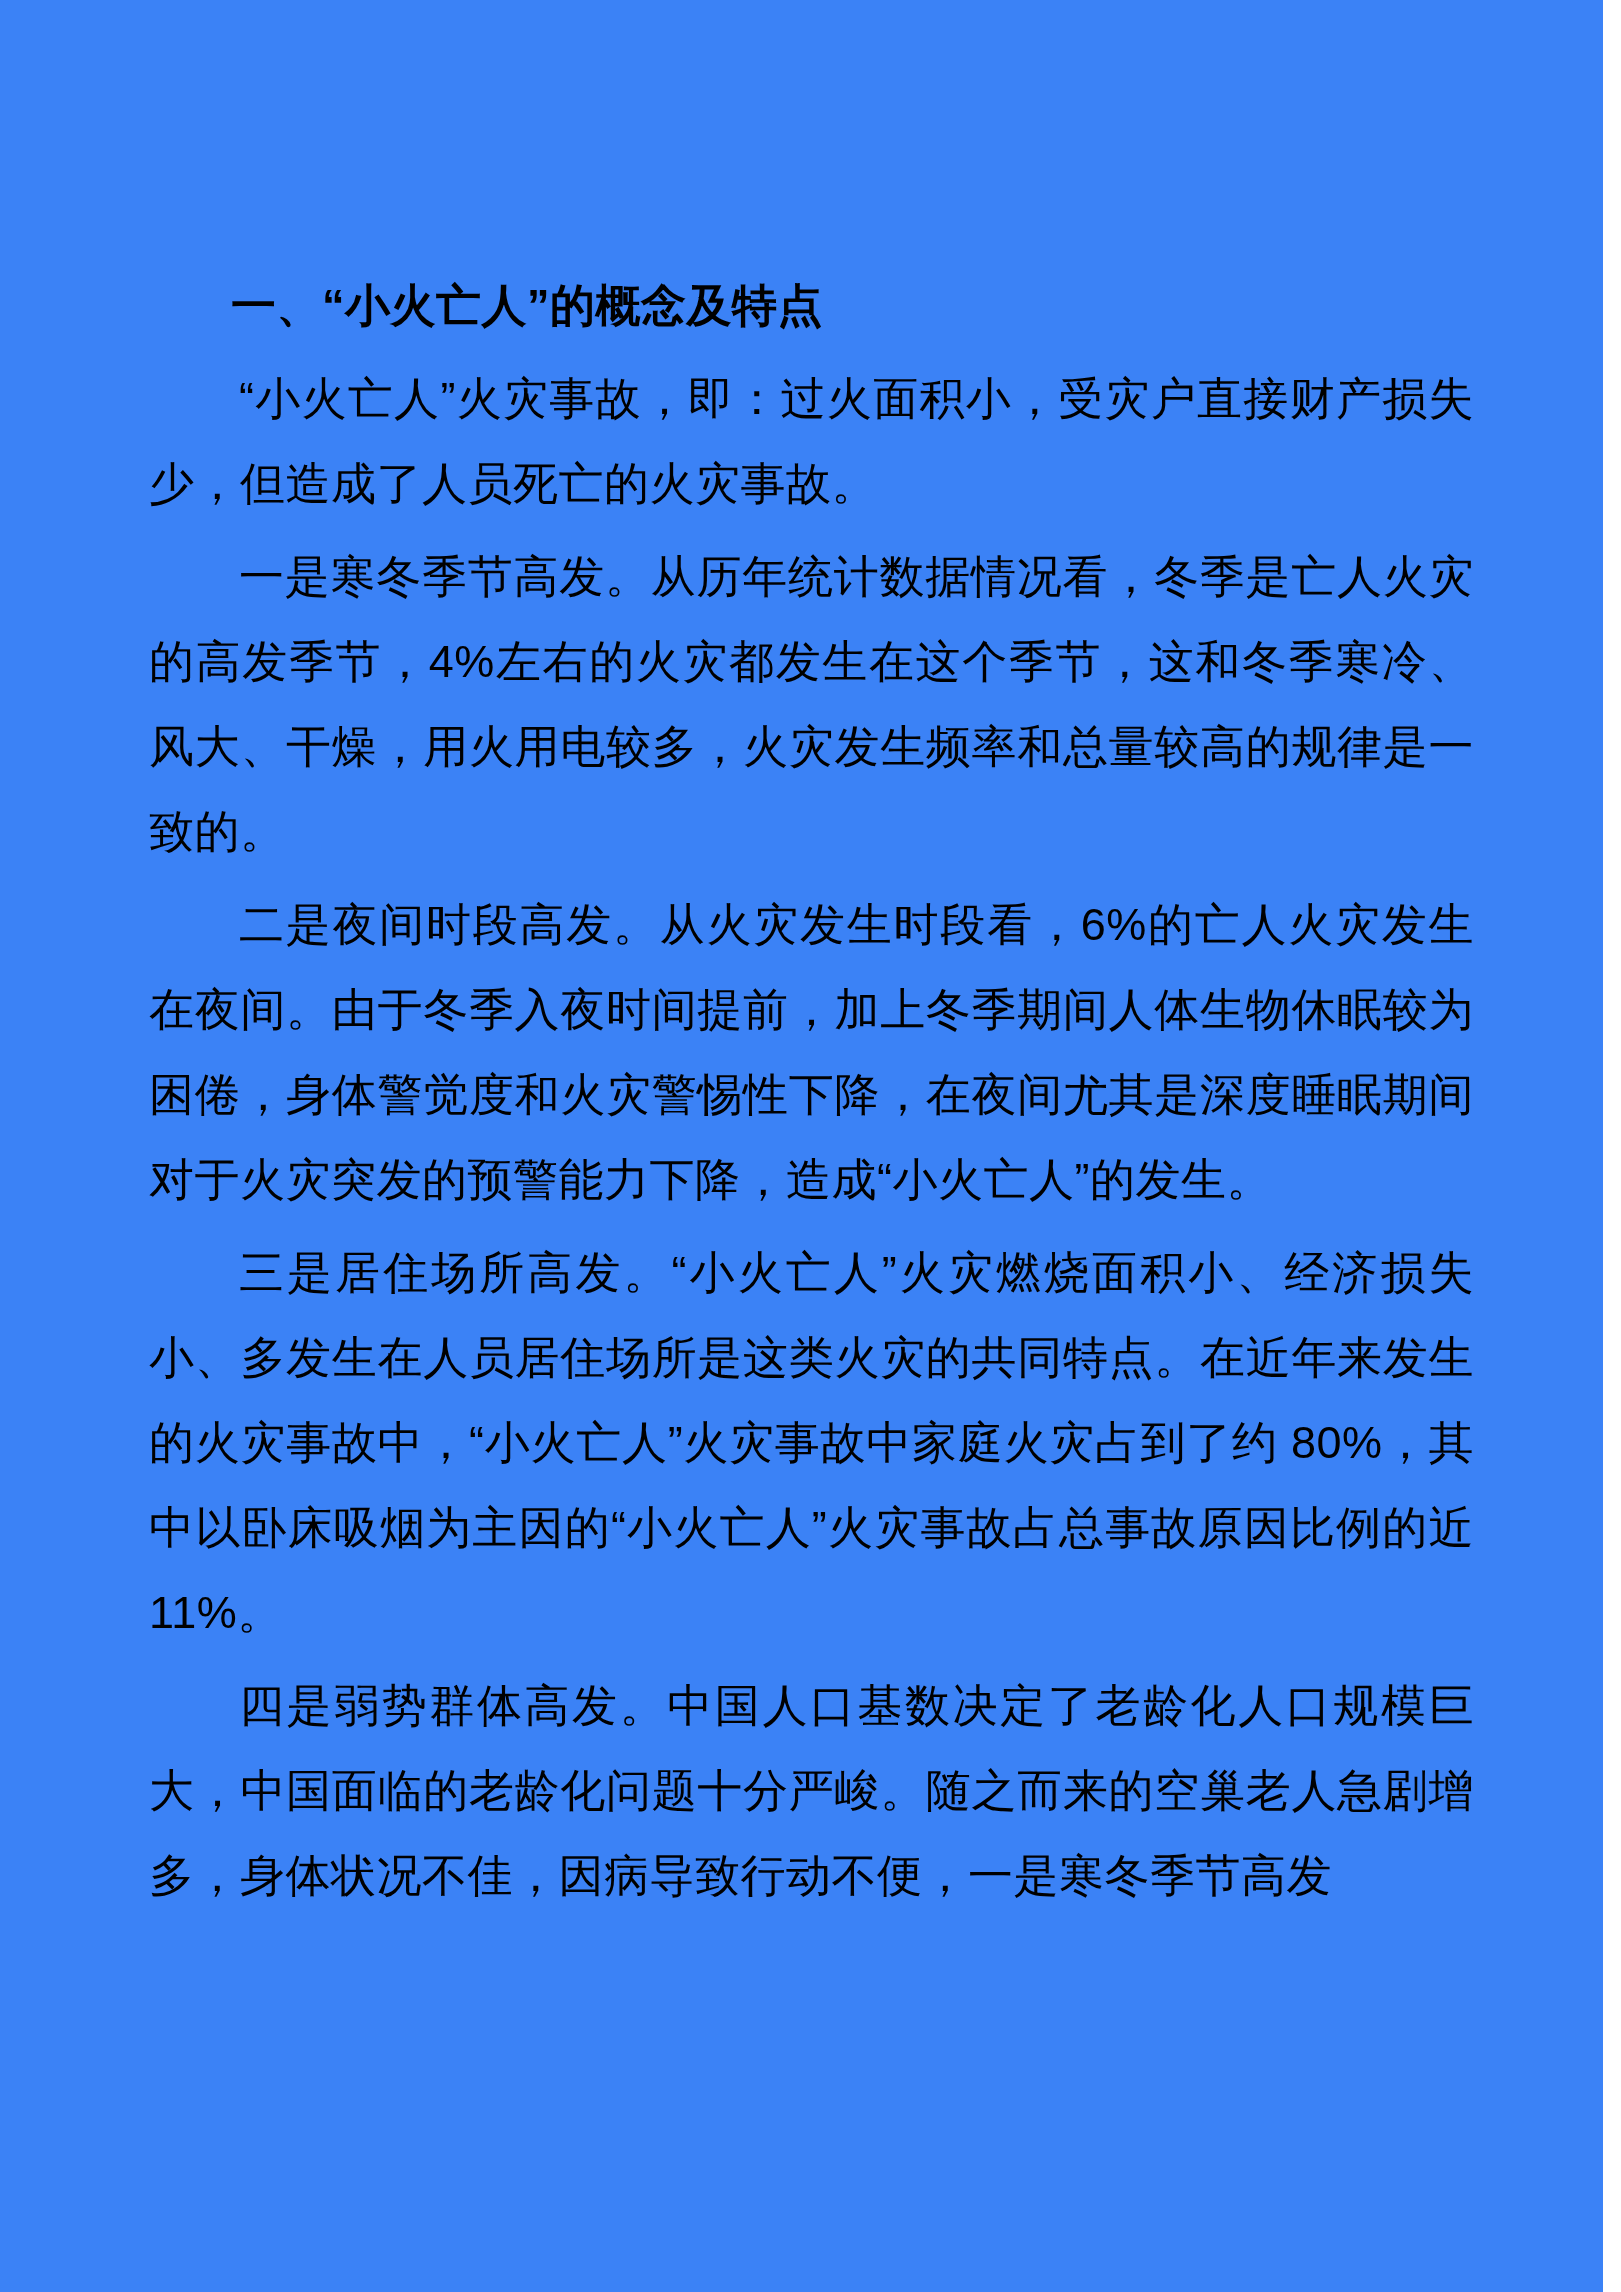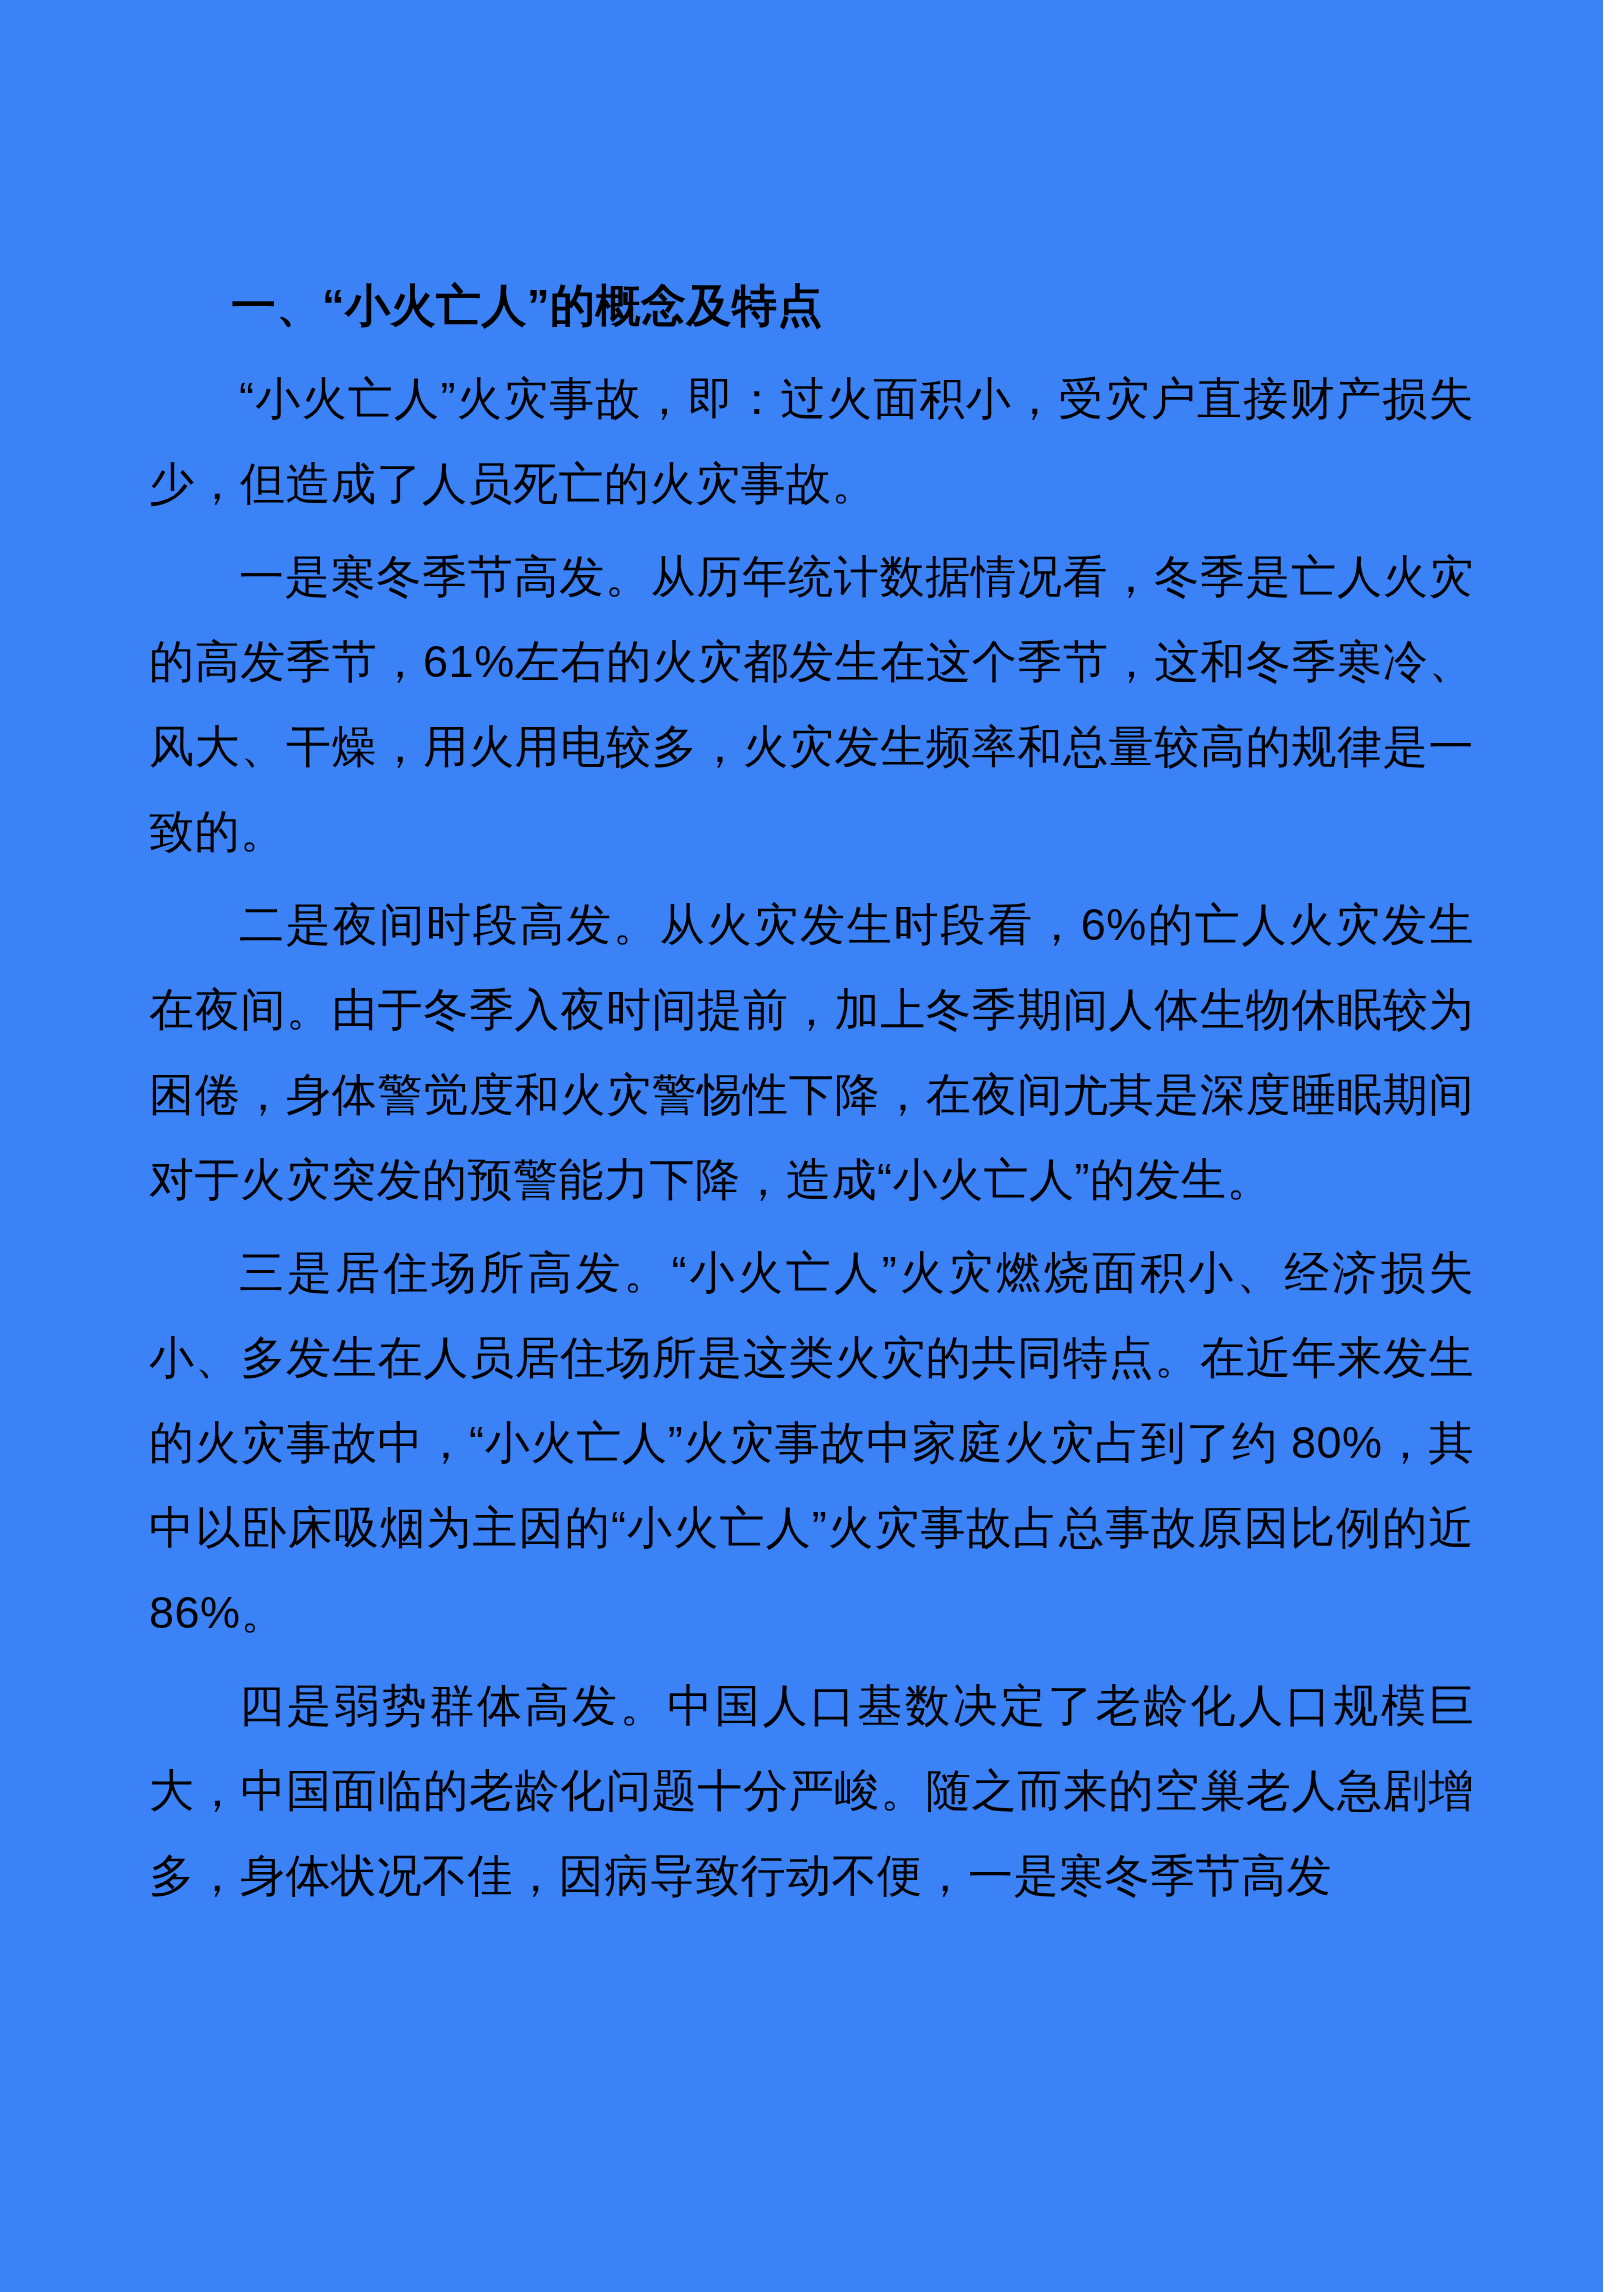--- a/index.html
+++ b/index.html
@@ -41,19 +41,19 @@
     text-indent: 2em;
   }
 </style>
 </head>
 <body>
 
 <div class="page">
   <div class="content">
     <h1 class="heading">一、“小火亡人”的概念及特点</h1>
     <p class="para">“小火亡人”火灾事故，即：过火面积小，受灾户直接财产损失少，但造成了人员死亡的火灾事故。</p>
-    <p class="para">一是寒冬季节高发。从历年统计数据情况看，冬季是亡人火灾的高发季节，61%左右的火灾都发生在这个季节，这和冬季寒冷、风大、干燥，用火用电较多，火灾发生频率和总量较高的规律是一致的。</p>
+    <p class="para">一是寒冬季节高发。从历年统计数据情况看，冬季是亡人火灾的高发季节，4%左右的火灾都发生在这个季节，这和冬季寒冷、风大、干燥，用火用电较多，火灾发生频率和总量较高的规律是一致的。</p>
     <p class="para">二是夜间时段高发。从火灾发生时段看，6%的亡人火灾发生在夜间。由于冬季入夜时间提前，加上冬季期间人体生物休眠较为困倦，身体警觉度和火灾警惕性下降，在夜间尤其是深度睡眠期间对于火灾突发的预警能力下降，造成“小火亡人”的发生。</p>
-    <p class="para">三是居住场所高发。“小火亡人”火灾燃烧面积小、经济损失小、多发生在人员居住场所是这类火灾的共同特点。在近年来发生的火灾事故中，“小火亡人”火灾事故中家庭火灾占到了约 80%，其中以卧床吸烟为主因的“小火亡人”火灾事故占总事故原因比例的近 86%。</p>
+    <p class="para">三是居住场所高发。“小火亡人”火灾燃烧面积小、经济损失小、多发生在人员居住场所是这类火灾的共同特点。在近年来发生的火灾事故中，“小火亡人”火灾事故中家庭火灾占到了约 80%，其中以卧床吸烟为主因的“小火亡人”火灾事故占总事故原因比例的近 11%。</p>
     <p class="para">四是弱势群体高发。中国人口基数决定了老龄化人口规模巨大，中国面临的老龄化问题十分严峻。随之而来的空巢老人急剧增多，身体状况不佳，因病导致行动不便，一是寒冬季节高发</p>
   </div>
 </div>
 
 
 </body></html>

